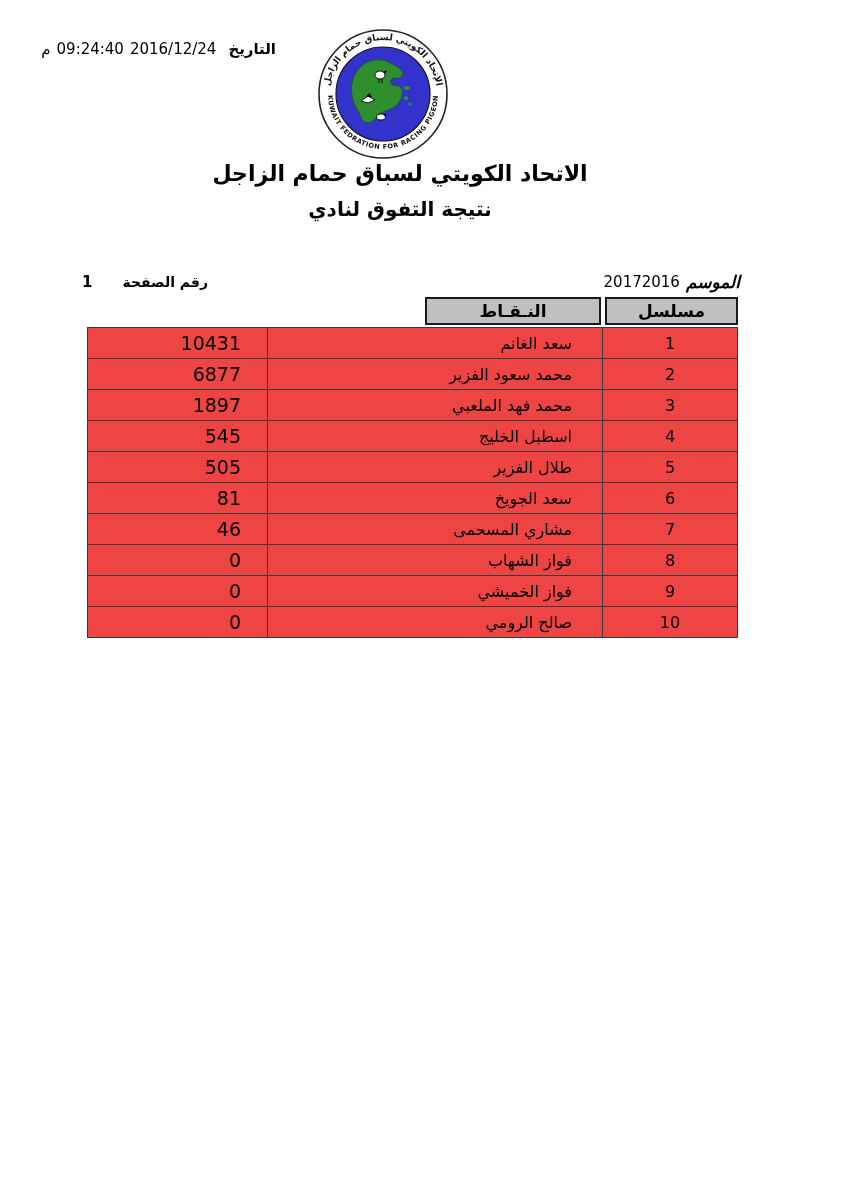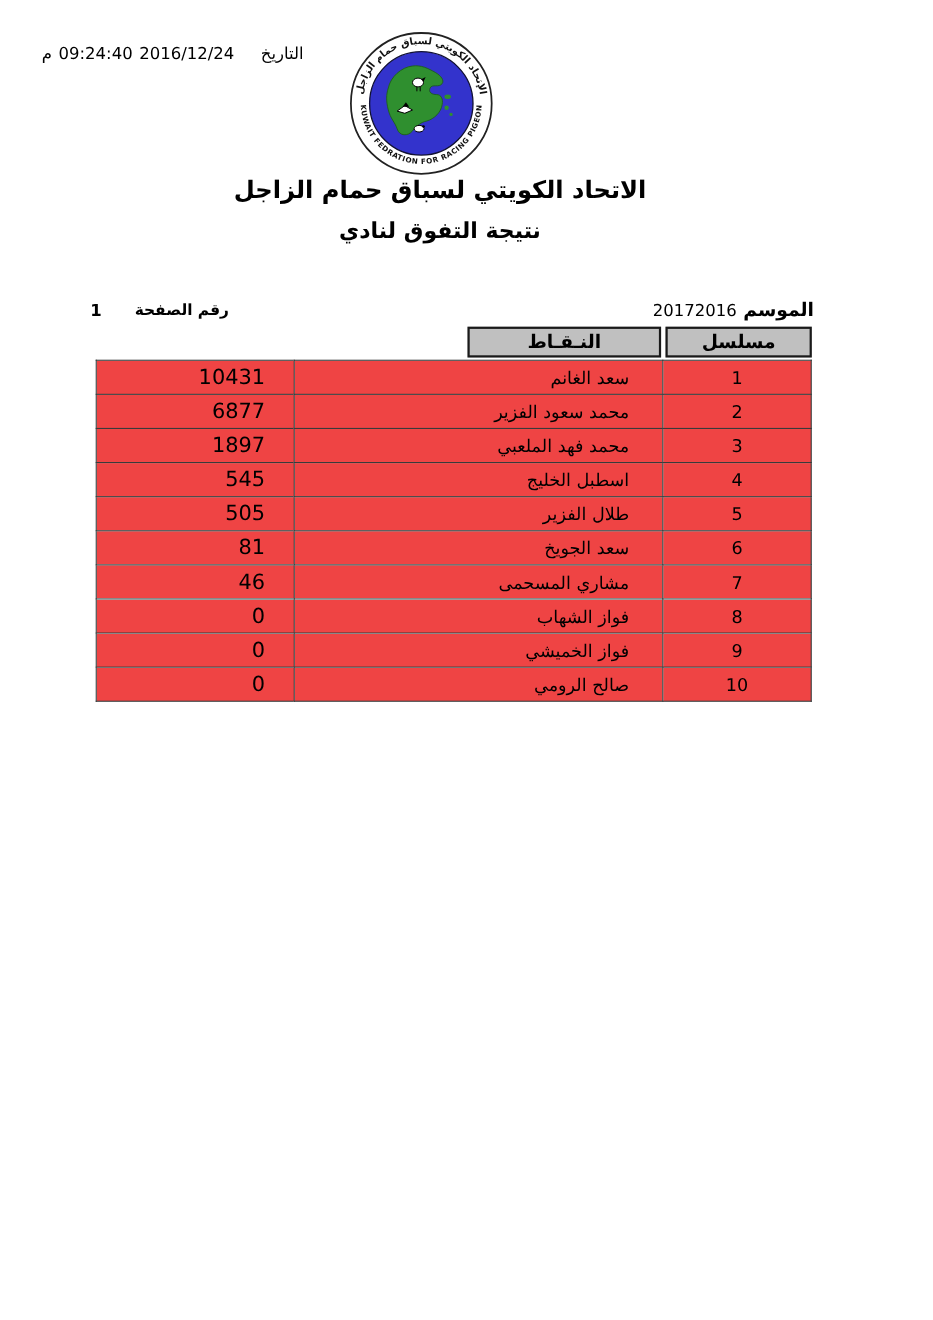--- a/index.html
+++ b/index.html
@@ -15,40 +15,40 @@
     font-family:"DejaVu Sans",sans-serif;color:#000;
   }
   .page{position:absolute;inset:0;background:#fff;}
 
   
   .date-line{
     position:absolute;top:38px;left:76px;width:200px;height:22px;
     direction:rtl;display:flex;align-items:center;gap:6px;
     font-size:15px;white-space:nowrap;
   }
-  .date-line .lbl{font-weight:normal;margin-left:18px;}
+  .date-line .lbl{font-weight:bold;margin-left:6px;}
 
   
   .logo-wrap{position:absolute;top:28px;left:317px;width:132px;height:132px;}
   .logo-wrap svg{display:block;}
 
   
   .titles{position:absolute;top:160px;left:0;width:800px;text-align:center;direction:rtl;}
   .title-main{font-size:22px;font-weight:bold;line-height:1.25;}
   .title-sub{font-size:20px;font-weight:bold;margin-top:9px;}
   .title-club{font-size:16px;margin-top:20px;}
 
   
   .meta-line{
     position:absolute;top:271px;left:82px;width:658px;height:22px;
     direction:rtl;display:flex;justify-content:space-between;align-items:center;
     white-space:nowrap;
   }
   .meta-group{display:flex;align-items:center;direction:rtl;}
-  .season-label{font-weight:bold;font-size:17px;margin-left:6px;}
+  .season-label{font-weight:bold;font-size:17px;margin-left:6px;font-style:italic;}
   .season-value{font-size:15px;}
   .page-label{font-weight:bold;font-size:14px;margin-left:30px;}
   .page-number{font-weight:bold;font-size:15px;}
 
   
   .results{position:absolute;top:297px;left:88px;width:650px;direction:rtl;}
   .head-row{display:flex;direction:rtl;gap:4px;margin-bottom:2px;}
   .head-cell{
     background:var(--header-gray);
     border:2px solid var(--border-dark);

